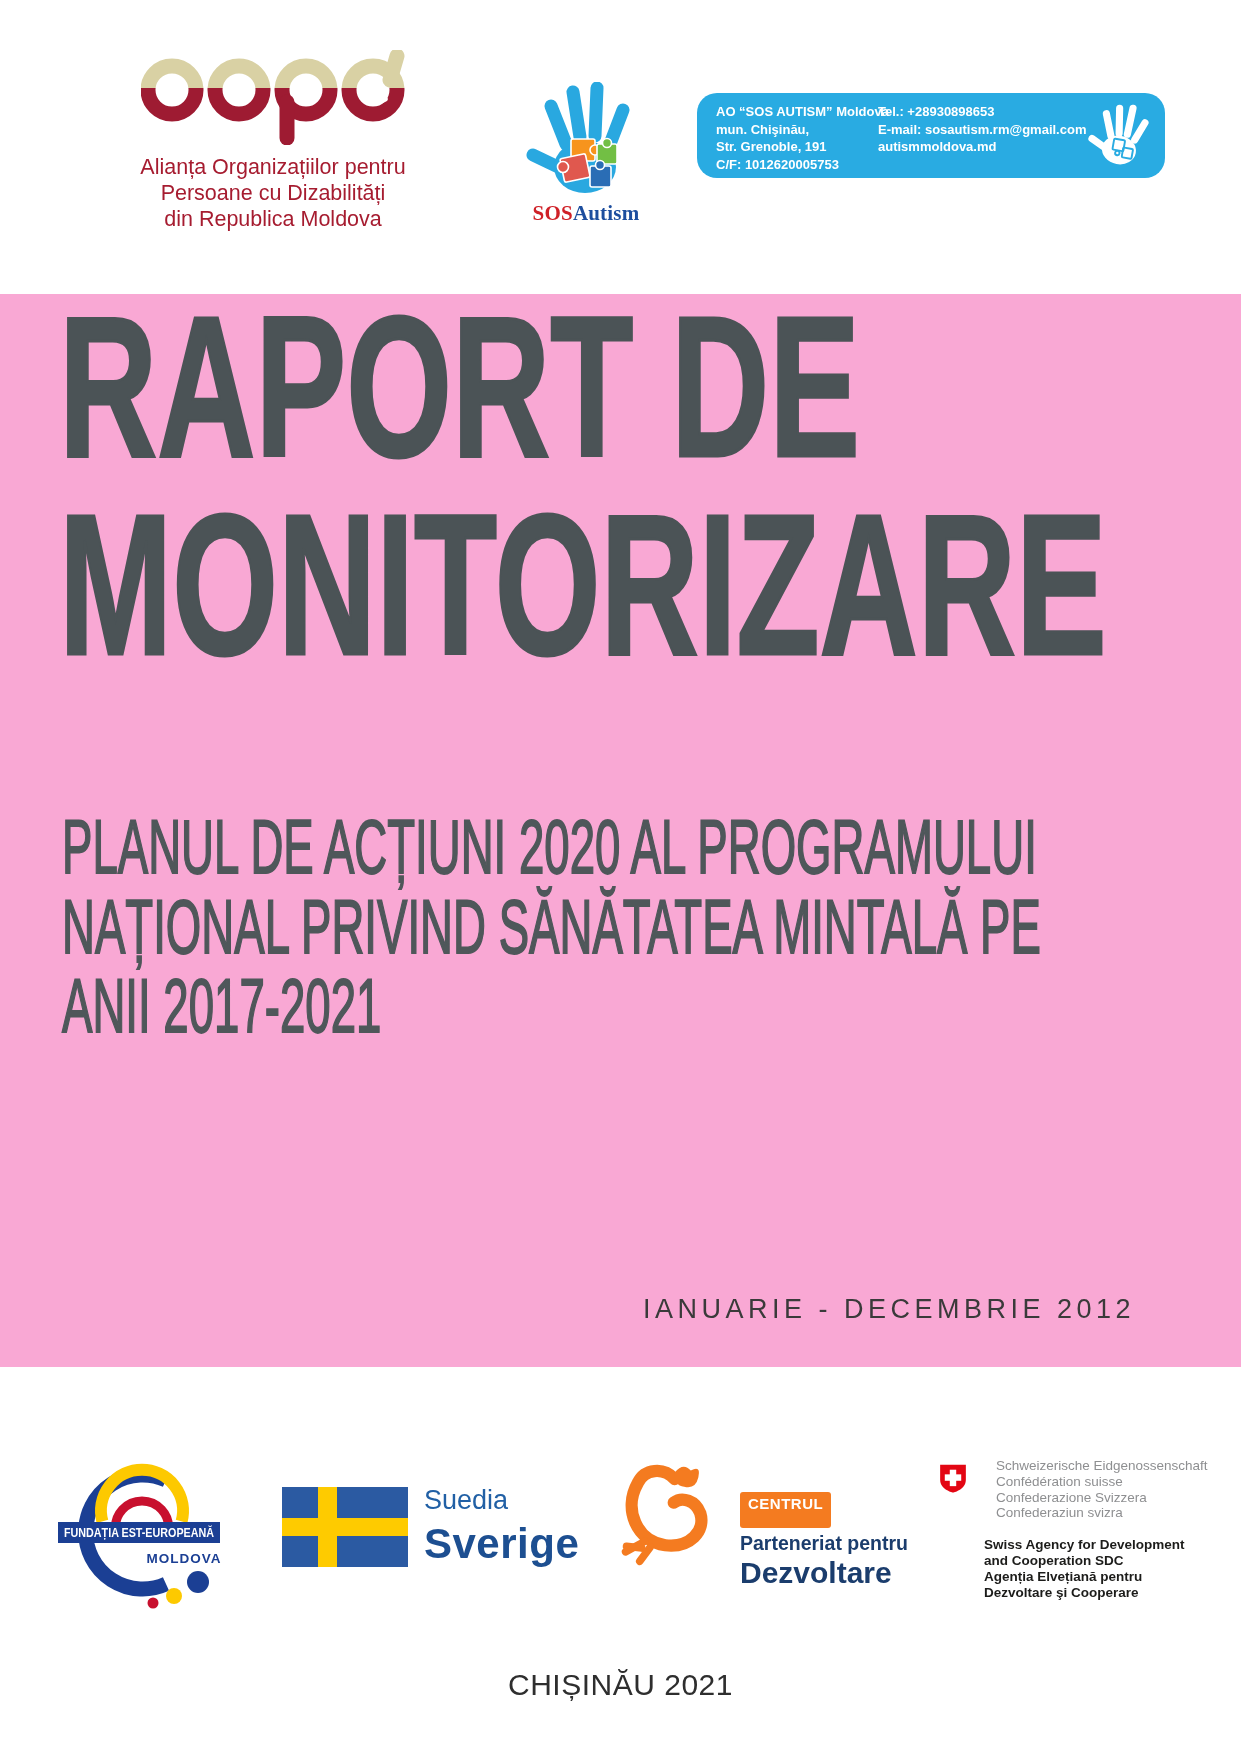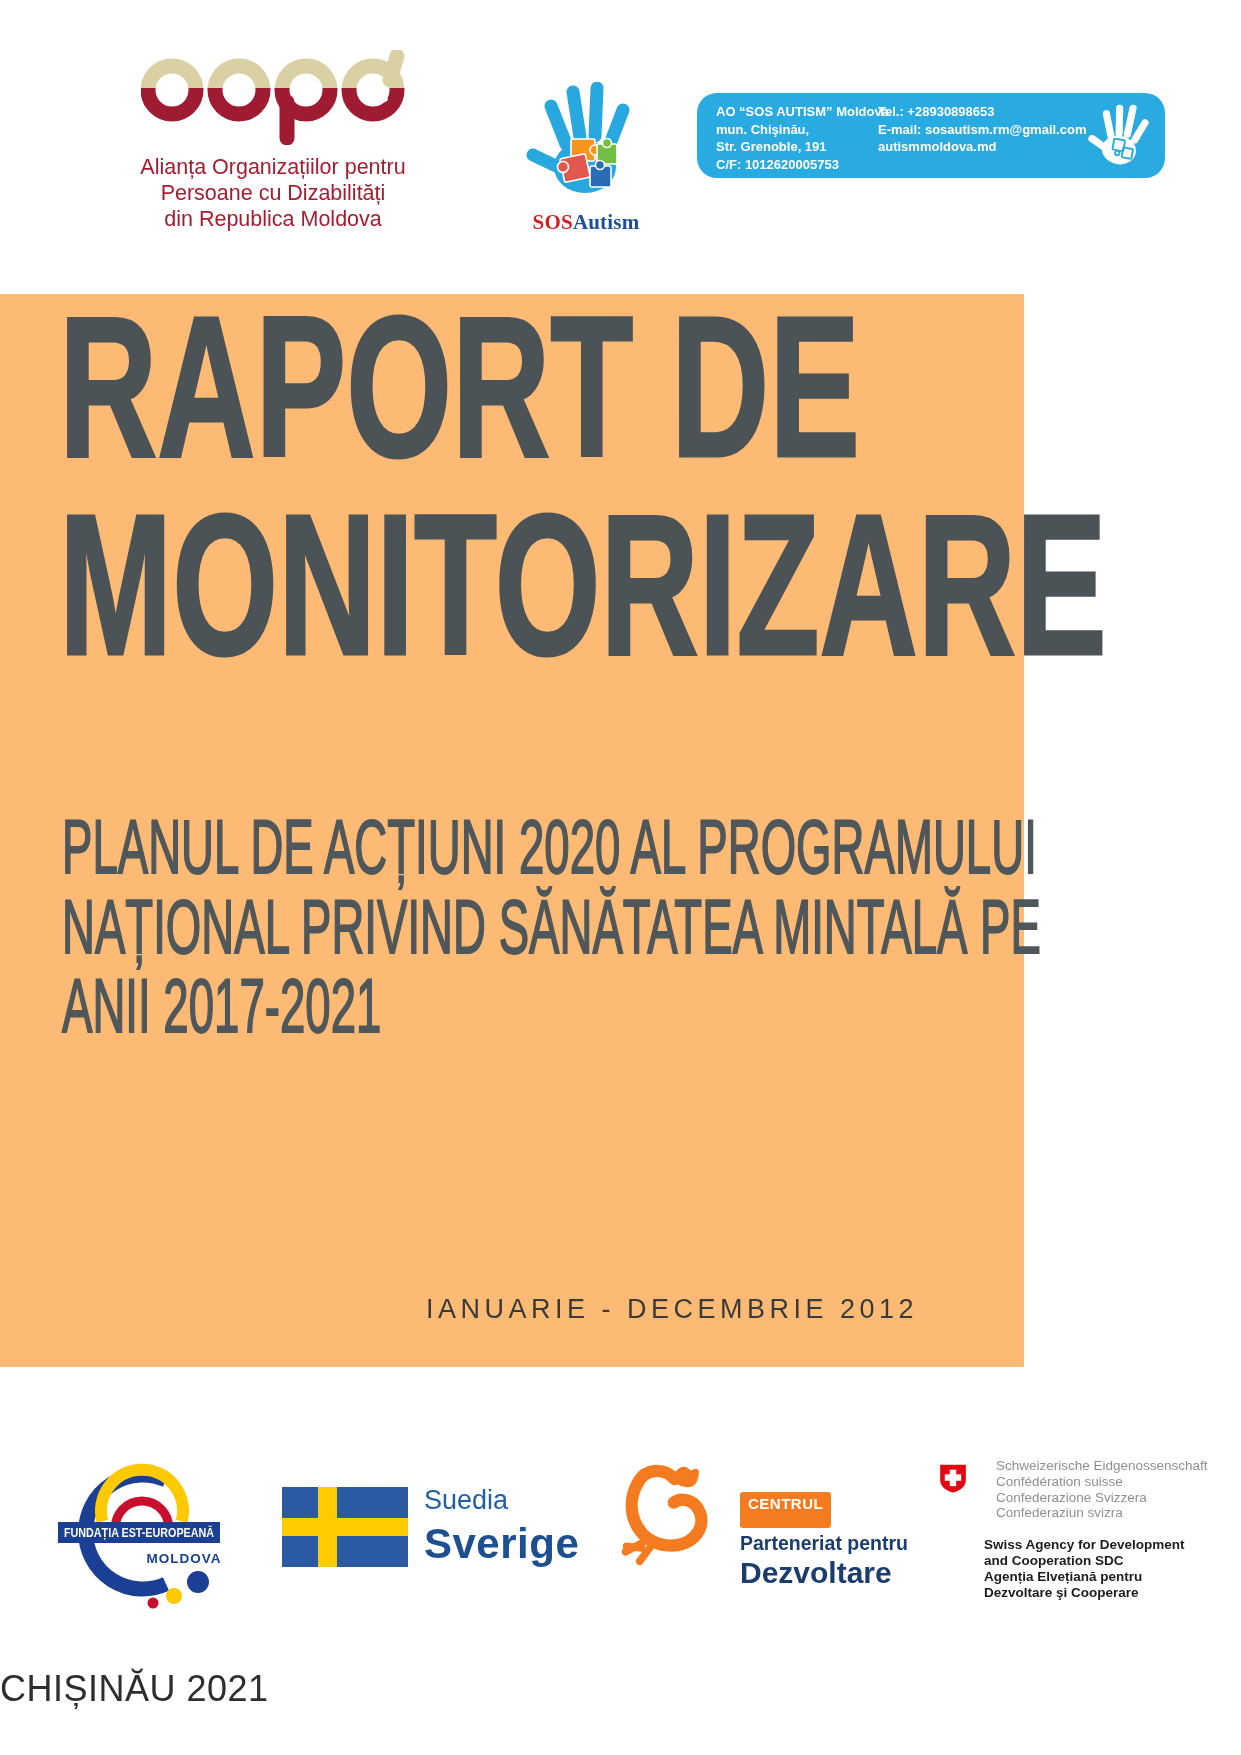--- a/index.html
+++ b/index.html
@@ -6,32 +6,32 @@
   body{width:1241px;height:1755px;position:relative;background:#fff;
        font-family:"Liberation Sans",sans-serif;overflow:hidden;}
   .abs{position:absolute;}
 
   
   .aopd{left:138px;top:50px;width:270px;text-align:center;}
   .aopd svg{display:block;margin:0 auto;}
   .aopd-tag{margin-top:9px;color:#a61c30;font-size:21.5px;line-height:26px;font-weight:400;}
 
   .sos{left:520px;top:82px;width:132px;text-align:center;}
-  .sos-word{margin-top:9px;font-family:"Liberation Serif",serif;font-weight:700;font-size:21px;letter-spacing:.2px;}
+  .sos-word{margin-top:0;font-family:"Liberation Serif",serif;font-weight:700;font-size:21px;letter-spacing:.2px;}
   .sos-red{color:#cf2027;}
   .sos-blue{color:#1d4e9e;}
 
   .banner{left:697px;top:93px;width:468px;height:85px;background:#29abe2;border-radius:20px;}
   .bcol{position:absolute;top:10px;color:#fff;font-size:13px;font-weight:700;line-height:17.5px;white-space:nowrap;}
   .b1{left:19px;}
   .b2{left:181px;}
   .banner-hand{position:absolute;right:10px;top:8px;transform:rotate(10deg);}
 
   
-  .graybox{left:0;top:294px;width:1024px;height:1073px;background:#fdba74;}
+  .graybox{left:0;top:294px;width:1241px;height:1073px;background:#f9a8d4;}
   .title{position:absolute;left:59px;top:-6px;margin:0;color:#4b5356;
          font-size:200px;line-height:198px;font-weight:700;
          -webkit-text-stroke:3px #4b5356;}
   .title span{display:block;transform:scaleX(.68);transform-origin:0 50%;white-space:nowrap;}
   .subtitle{position:absolute;left:62px;top:513px;margin:0;color:#4f575a;
             font-size:76px;line-height:79.5px;font-weight:400;
             -webkit-text-stroke:1.8px #4f575a;}
   .subtitle span{display:block;transform:scaleX(.60);transform-origin:0 50%;white-space:nowrap;}
   .period{position:absolute;right:106px;top:1000px;color:#3a3a3a;font-size:27px;
           letter-spacing:4.5px;font-weight:400;white-space:nowrap;}
@@ -52,22 +52,22 @@
   .cpd-l1{color:#1b3d6d;font-size:19.5px;font-weight:700;margin-top:4px;}
   .cpd-l2{color:#1b3d6d;font-size:30px;font-weight:700;margin-top:1px;}
 
   .swiss{left:938px;top:1458px;width:280px;}
   .swiss-shield{position:absolute;left:0;top:3px;}
   .swiss-text{position:absolute;left:46px;top:0;}
   .swiss-gray div{color:#8e8f91;font-size:13.5px;line-height:15.8px;white-space:nowrap;margin-left:12px;}
   .swiss-bold{margin-top:16px;}
   .swiss-bold div{color:#1c1c1a;font-size:13.5px;line-height:15.8px;font-weight:700;white-space:nowrap;}
 
-  .city{left:0;top:1668px;width:1241px;color:#2e2e2e;
-        font-size:36px;letter-spacing:.5px;}
+  .city{left:0;top:1668px;width:1241px;text-align:center;color:#2e2e2e;
+        font-size:30px;letter-spacing:.5px;}
 </style>
 </head>
 <body>
 
 <div>
 
   <div class="abs aopd">
     <svg width="265" height="95" viewBox="0 0 265 95">
       <defs>
         <clipPath id="aTop">

